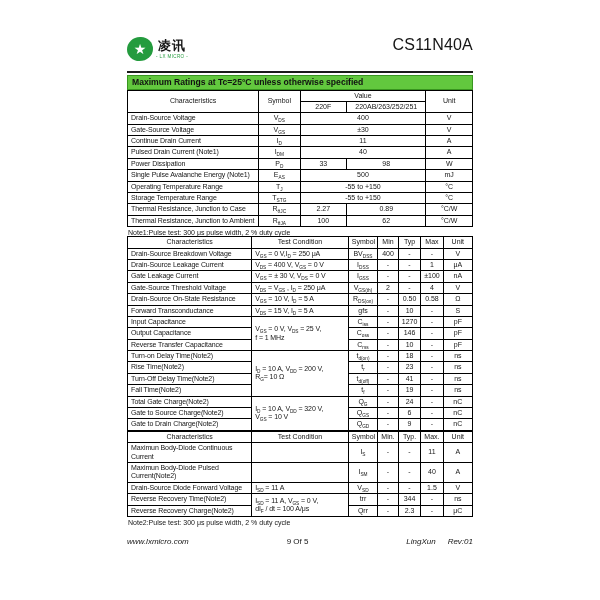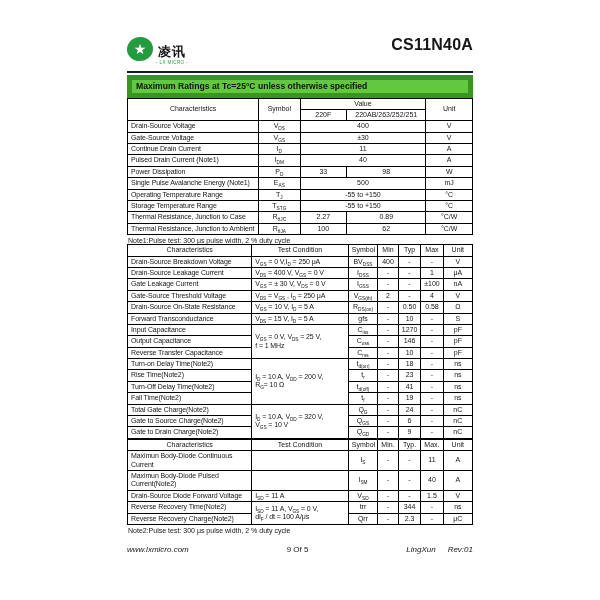--- a/index.html
+++ b/index.html
@@ -12,30 +12,30 @@
 
   
   .ds-header{position:relative;height:35px;border-bottom:2px solid #1a1a1a;}
   .logo{position:absolute;left:0;top:1px;display:flex;align-items:flex-start;gap:3px;}
   .logo-mark{
     display:flex;align-items:center;justify-content:center;
     width:26px;height:24px;background:var(--logo-green,#249b3e);
     border-radius:50% 46% 52% 48%/52% 50% 50% 48%;
     color:#fff;font-size:14px;line-height:1;
   }
-  .logo-text{display:flex;flex-direction:column;align-items:center;margin-top:8px;}
+  .logo-text{display:flex;flex-direction:column;align-items:center;margin-top:2px;}
   .logo-cn{font-weight:bold;font-size:13px;line-height:1.1;letter-spacing:1px;}
   .logo-sub{font-size:4.5px;color:var(--logo-green,#249b3e);letter-spacing:.4px;margin-top:1px;}
-  .part-number{position:absolute;right:0;top:0;font-size:16px;font-weight:bold;letter-spacing:.2px;}
+  .part-number{position:absolute;right:0;top:0;font-size:16px;font-weight:normal;letter-spacing:.2px;}
   .subtitle{position:absolute;right:0;bottom:1px;font-size:10.5px;}
 
   
   .bar{
     background:var(--green,#62c83e);
-    border:5px solid #be185d;
+    border:1px solid #be185d;
     font-size:8.6px;font-weight:bold;color:#111;
     padding:1px 4px 1.5px 4px;
     margin-top:2px;
   }
   .bar.mt{margin-top:9px;}
   .bar.mt2{margin-top:3px;}
 
   
   table{width:100%;border-collapse:collapse;table-layout:fixed;}
   th,td{

